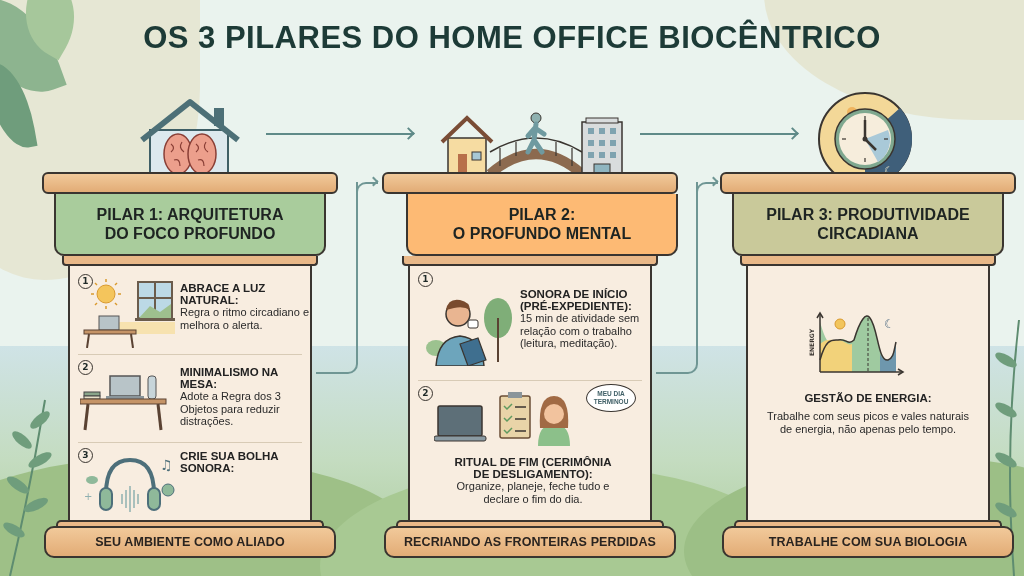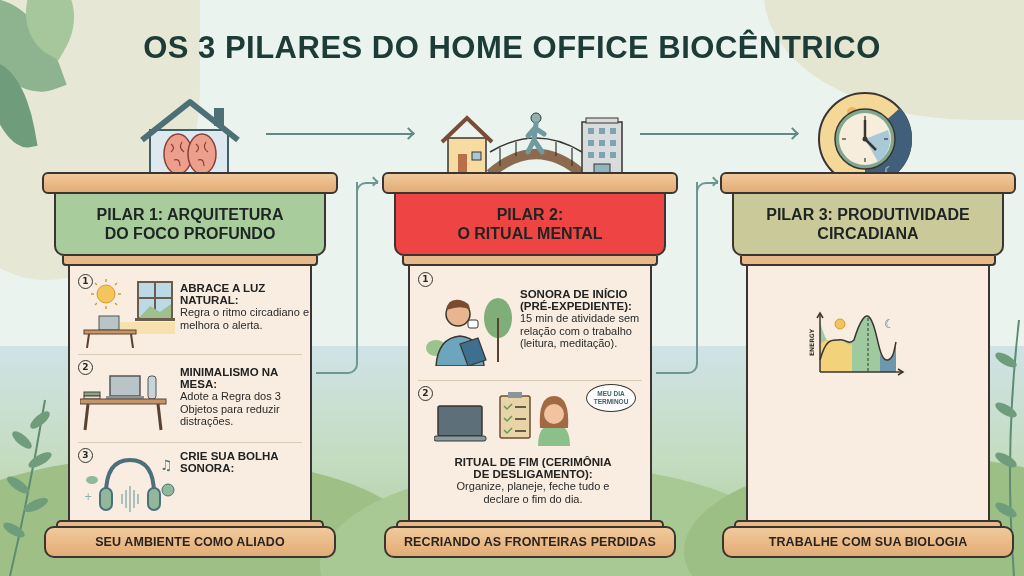--- a/index.html
+++ b/index.html
@@ -31,21 +31,21 @@
     position: absolute; left: 320px; bottom: -90px; width: 480px; height: 200px;
     background: #a8c993; border-radius: 50%;
   }
   .bg-hill3 {
     position: absolute; right: -120px; bottom: -70px; width: 460px; height: 190px;
     background: #9cbf86; border-radius: 50%;
   }
   .leaf { position: absolute; background: #6f9d7c; border-radius: 0 80% 0 80%; }
 
   .title {
-    position: absolute; top: 30px; left: 0; width: 1024px; text-align: center;
+    position: absolute; top: 20px; left: 0; width: 1024px; text-align: center;
     font-family: "Liberation Sans", sans-serif; font-weight: 700;
     font-size: 31px; letter-spacing: 0.5px; color: #1d3b37;
   }
 
   
   .pillar { position: absolute; top: 172px; width: 296px; height: 400px; }
   .cap-wood {
     position: absolute; top: 0; left: 0; width: 296px; height: 22px;
     background: linear-gradient(180deg, #f1c99a, #e2ac76);
     border: 2px solid #3a3530; border-radius: 6px;
@@ -268,23 +268,23 @@
       <rect x="172" y="36" width="6" height="6"></rect>
       <rect x="150" y="48" width="6" height="6"></rect>
       <rect x="161" y="48" width="6" height="6"></rect>
       <rect x="172" y="48" width="6" height="6"></rect>
     </g>
   <rect x="156" y="60" width="16" height="14" fill="#8fb5c0" stroke="#3a3530" stroke-width="1"></rect>
 </svg>
 
 <div class="pillar" style="left:382px;">
   <div class="cap-wood"></div>
-  <div class="header" style="background:#ef4444;">
+  <div class="header" style="background:#fdba74;margin-left:12px;">
     <span>PILAR 2:</span>
-    <span>O RITUAL MENTAL</span>
+    <span>O PROFUNDO MENTAL</span>
   </div>
   <div class="cap-lower"></div>
   <div class="body">
 
     <div class="item" style="top:0;height:112px;">
       <div class="item-num" style="top:6px;">1</div>
       <svg style="position:absolute;left:14px;top:22px;" width="96" height="78">
         <ellipse cx="74" cy="30" rx="14" ry="20" fill="#7fae78"></ellipse>
         <line x1="74" y1="30" x2="74" y2="74" stroke="#5a4232" stroke-width="2"></line>
         <ellipse cx="12" cy="60" rx="10" ry="8" fill="#9cc28f"></ellipse>
@@ -370,17 +370,21 @@
         <path d="M14 50 C20 28 26 30 32 30 C40 28 42 36 48 30 C54 10 60 2 64 8 C72 18 72 52 82 50 C88 48 88 40 90 32" stroke="#3a3530" stroke-width="1.5" fill="none"></path>
         <line x1="62" y1="8" x2="62" y2="62" stroke="#3a3530" stroke-width="1" stroke-dasharray="3,2"></line>
         <line x1="14" y1="62" x2="96" y2="62" stroke="#3a3530" stroke-width="1.5"></line>
         <line x1="14" y1="62" x2="14" y2="4" stroke="#3a3530" stroke-width="1.5"></line>
         <path d="M11 8 L14 3 L17 8" stroke="#3a3530" stroke-width="1.5" fill="none"></path>
         <path d="M92 59 L97 62 L92 65" stroke="#3a3530" stroke-width="1.5" fill="none"></path>
         <circle cx="34" cy="14" r="5" fill="#f2c55c" stroke="#d99a2f" stroke-width="1"></circle>
         <text x="78" y="18" font-size="12" fill="#3f5f7a">☾</text>
         <text x="8" y="46" font-size="6" font-weight="bold" fill="#3a3530" transform="rotate(-90 8 46)">ENERGY</text>
       </svg>
+      <div style="position:absolute;left:0;top:126px;width:240px;text-align:center;font-family:'Liberation Sans',sans-serif;">
+        <div class="item-title" style="margin-bottom:6px;">GESTÃO DE ENERGIA:</div>
+        <div class="item-desc" style="padding:0 14px;">Trabalhe com seus picos e vales naturais de energia, não apenas pelo tempo.</div>
+      </div>
     </div>
   </div>
   <div class="base-top"></div>
   <div class="base">TRABALHE COM SUA BIOLOGIA</div>
 </div>
 
 </body></html>

